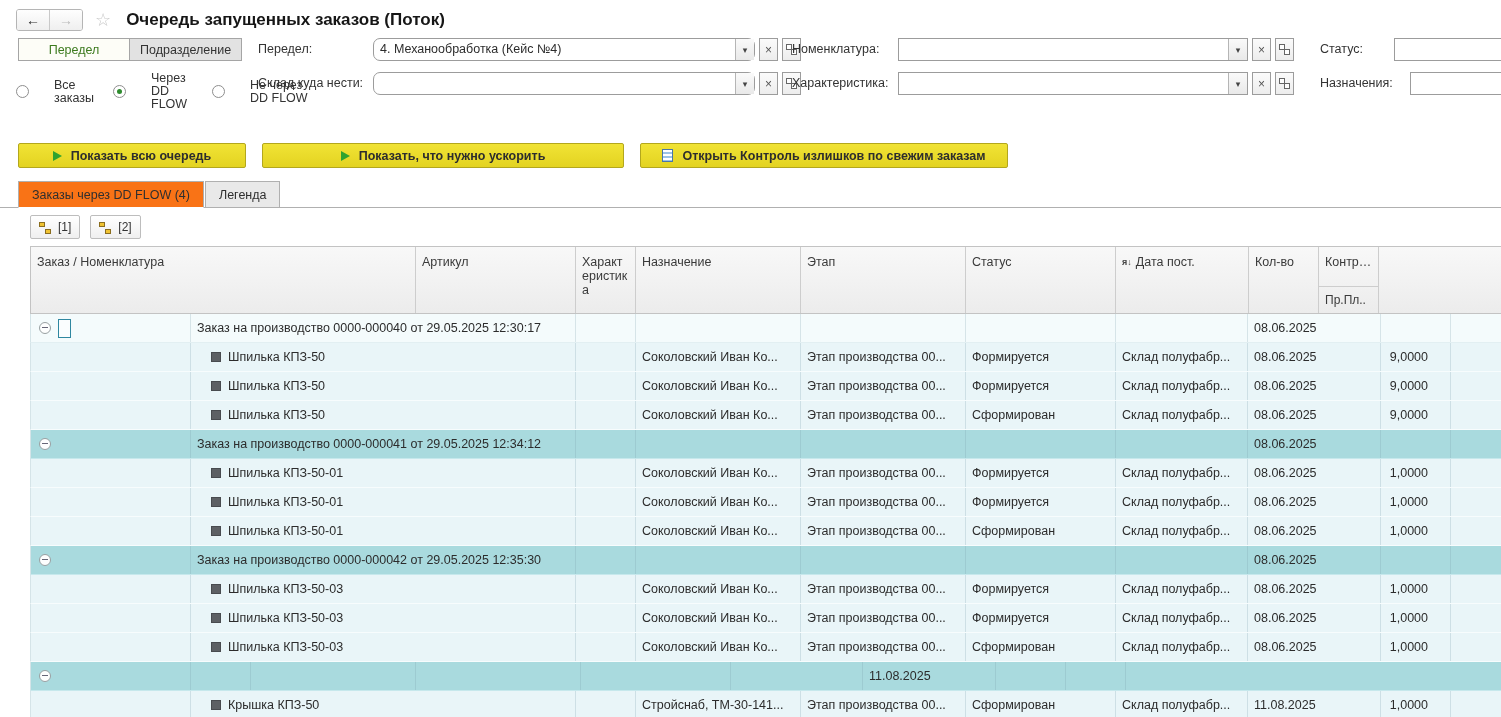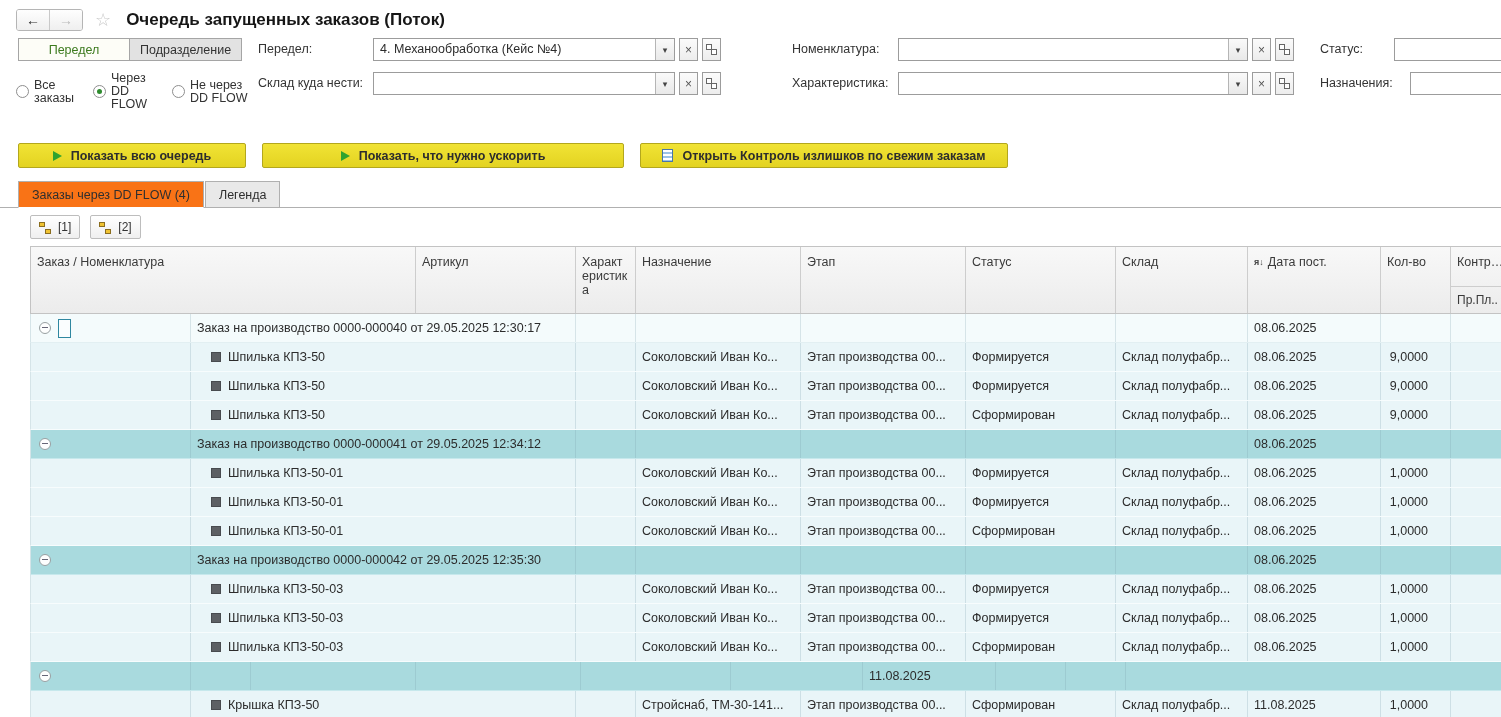--- a/index.html
+++ b/index.html
@@ -23,27 +23,27 @@
   .seg{position:absolute;left:18px;top:2px;display:flex;}
   .seg-btn{min-width:112px;height:23px;box-sizing:border-box;border:1px solid #a5a5a5;background:#e2e2e2;
            padding:0 10px;font-size:12.5px;color:#333;cursor:pointer;font-family:inherit;}
   .seg-btn + .seg-btn{border-left:none;}
   .seg-btn.active{background:#fdfdf7;color:#3c7a1e;}
   .radios{position:absolute;left:16px;top:36px;display:flex;gap:13px;align-items:center;}
   .radio{display:flex;align-items:center;gap:5px;cursor:pointer;}
   .rdot{width:13px;height:13px;box-sizing:border-box;border-radius:50%;border:1px solid #8e8e8e;background:#fff;position:relative;flex:none;}
   .radio.checked .rdot::after{content:'';position:absolute;left:3px;top:3px;width:5px;height:5px;border-radius:50%;
            background:var(--radio-green,#2e8b2e);}
-  .rlabel{line-height:13px;color:#333;}
+  .rlabel{line-height:13px;color:#333;margin-left:20px;}
   .r1 .rlabel{width:46px;}
   .r2 .rlabel{width:48px;}
   .r3 .rlabel{width:62px;}
   .combo{position:absolute;display:flex;align-items:center;}
   .combo-box{height:23px;box-sizing:border-box;border:1px solid #9c9c9c;background:#fff;display:flex;align-items:stretch;}
-  .combo.cl .combo-box{width:302px;}
+  .combo.cl .combo-box{width:382px;border-radius:7px;}
   .combo.cr .combo-box{width:350px;}
   .combo-text{flex:1;padding:0 6px;line-height:21px;overflow:hidden;white-space:nowrap;color:#2c2c2c;}
   .dd-btn{width:18px;border-left:1px solid #b5b5b5;background:linear-gradient(#fafafa,#e9e9e9);
           display:flex;align-items:center;justify-content:center;font-size:9px;color:#444;cursor:pointer;}
   .mini-btn{width:19px;height:23px;box-sizing:border-box;border:1px solid #9c9c9c;background:linear-gradient(#fbfbfb,#ededed);
           margin-left:4px;display:flex;align-items:center;justify-content:center;font-size:12px;color:#555;cursor:pointer;}
   .ico-open{position:relative;width:11px;height:11px;display:inline-block;}
   .ico-open i{position:absolute;width:6px;height:6px;border:1px solid #666;background:#fff;box-sizing:border-box;}
   .ico-open i:first-child{left:0;top:0;}
   .ico-open i:last-child{right:0;bottom:0;}
@@ -253,21 +253,20 @@
   </div>
 
   <div class="table">
     <div class="thead">
       <div class="th c-zak">Заказ / Номенклатура</div>
       <div class="th c-art">Артикул</div>
       <div class="th c-chr">Характеристика</div>
       <div class="th c-purp">Назначение</div>
       <div class="th c-stage">Этап</div>
       <div class="th c-status">Статус</div>
-      <div class="th c-skl">Склад</div>
       <div class="th c-date">
         <span class="sort-ico">я↓</span>
         <span>Дата пост.</span>
       </div>
       <div class="th c-qty">Кол-во</div>
       <div class="th c-ctl">
         <div class="top">Контроль</div>
         <div class="bot">Пр.Пл..</div>
       </div>
     </div>

